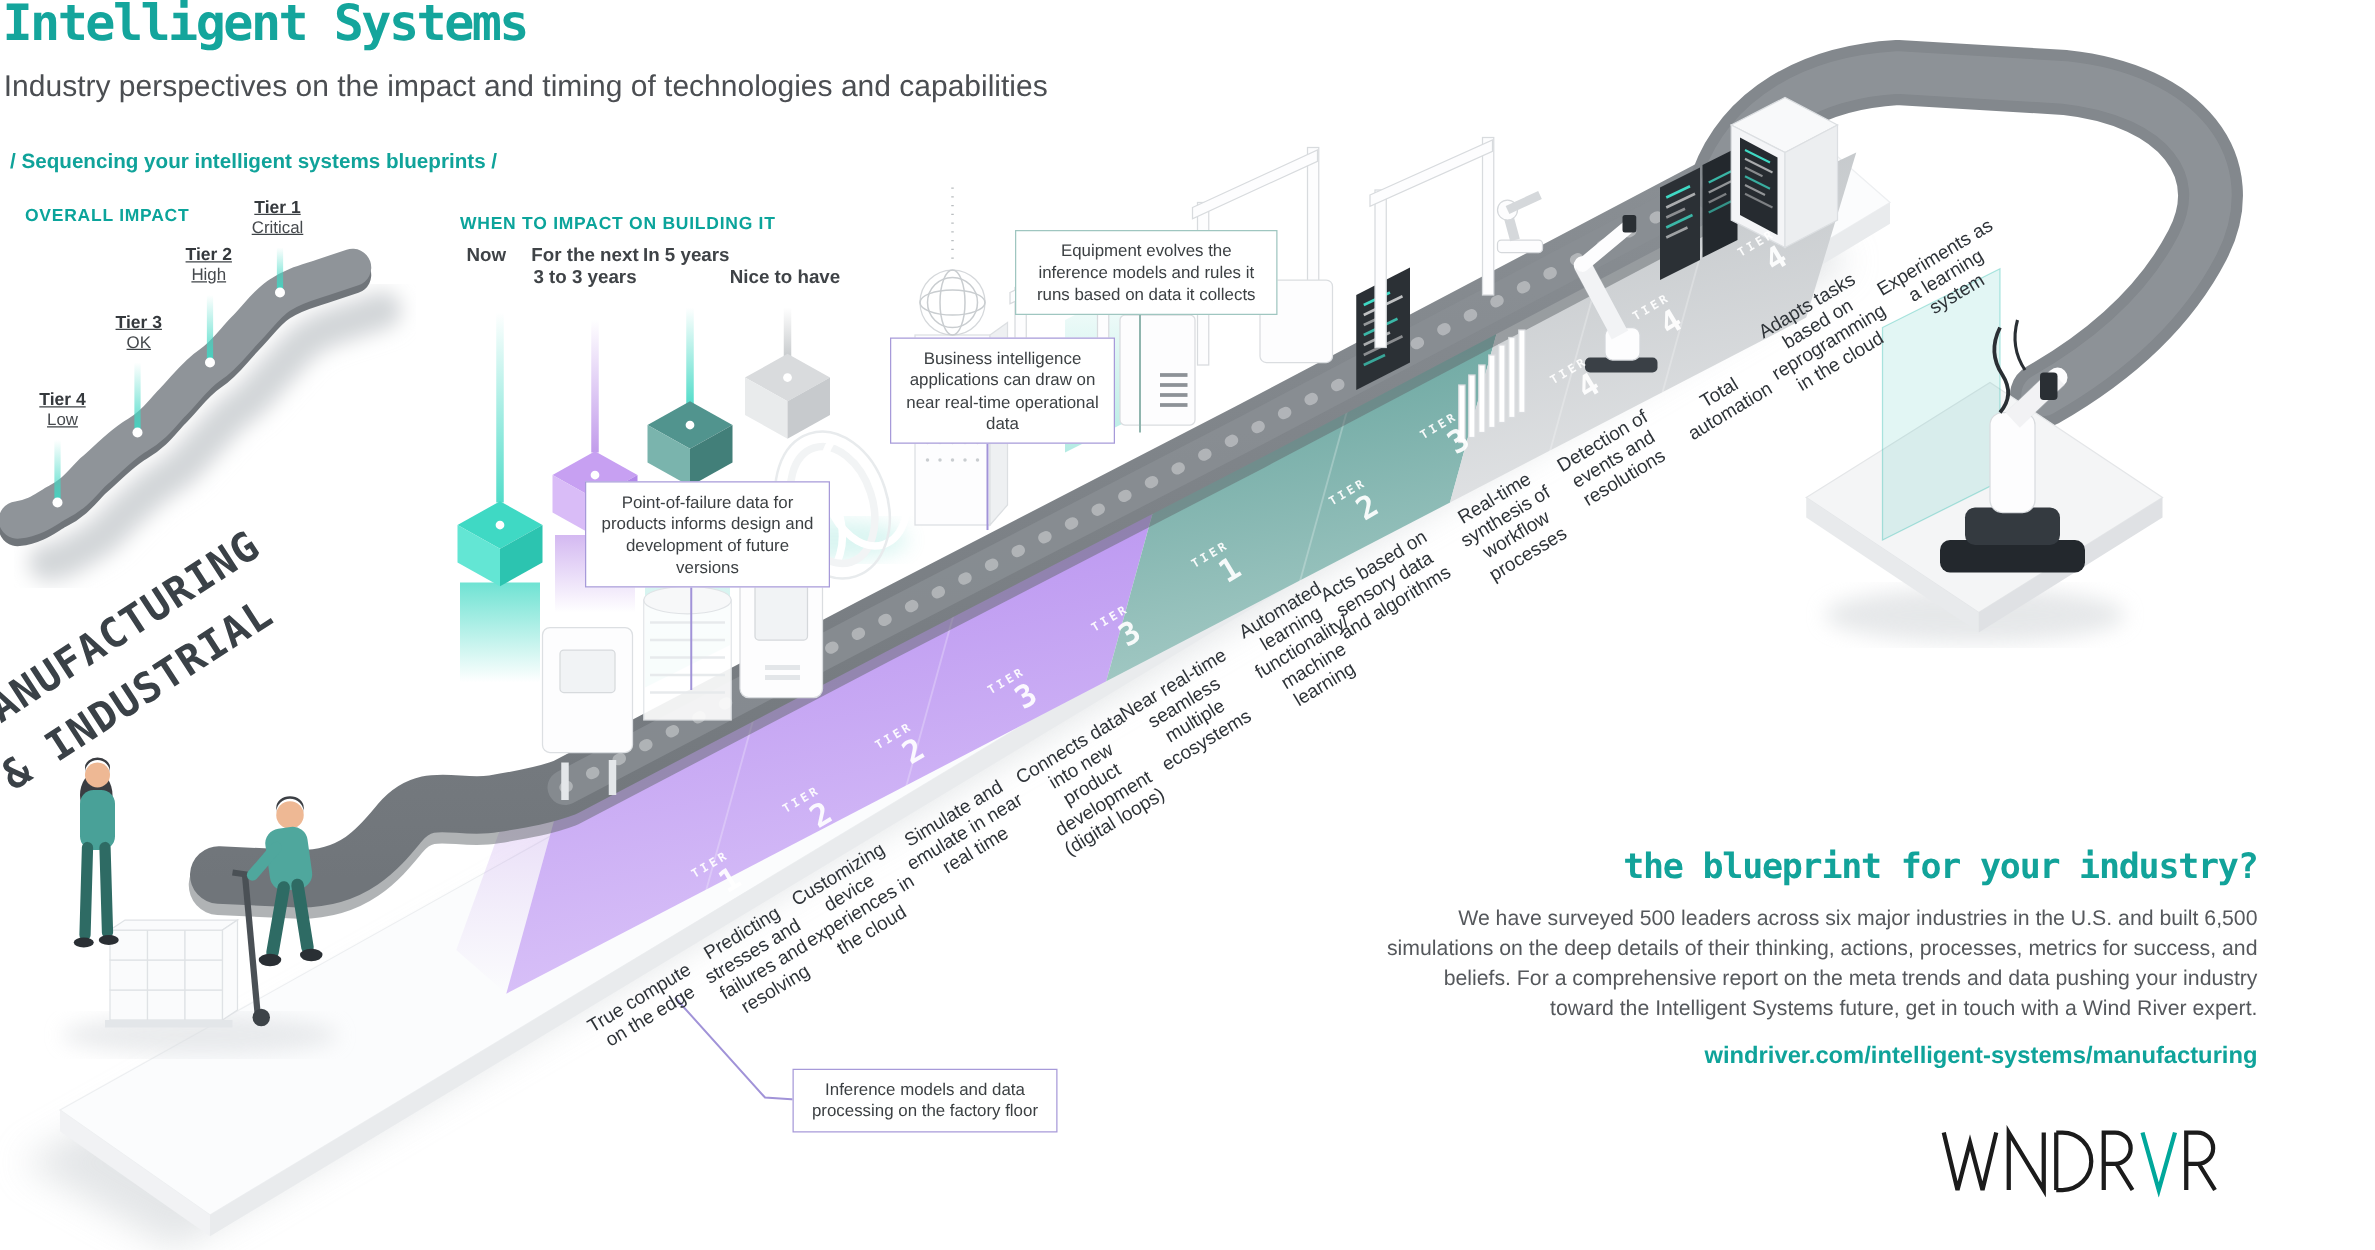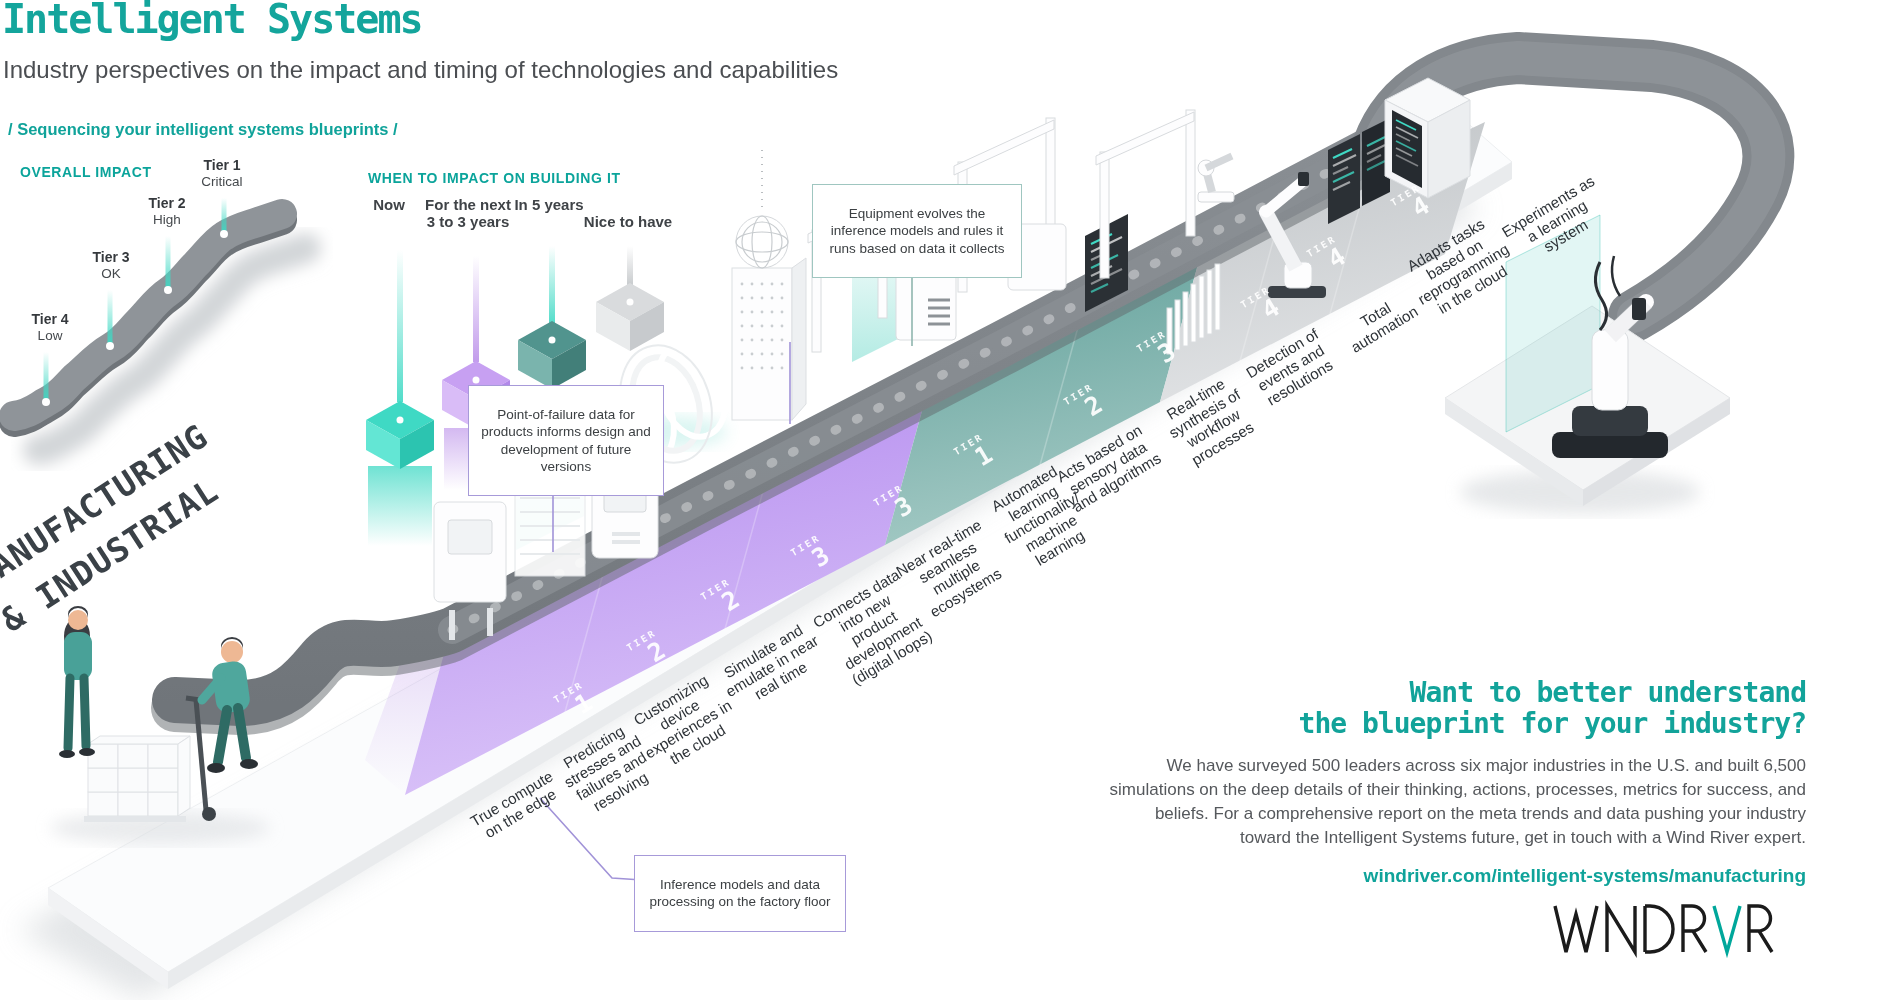--- a/index.html
+++ b/index.html
@@ -8,29 +8,29 @@
   #scene{position:absolute;left:0;top:0;width:1900px;height:1000px;}
 
   
   .title{position:absolute;left:2px;top:-4px;font-family:"DejaVu Sans Mono",monospace;
          font-size:40px;font-weight:bold;letter-spacing:-2px;color:#14a59c;}
   .subtitle{position:absolute;left:3px;top:56px;font-size:24px;color:#4b4e52;}
   .kicker{position:absolute;left:8px;top:120px;font-size:16.5px;font-weight:bold;color:#10a39a;}
 
   .legend-h{position:absolute;font-size:14px;font-weight:bold;letter-spacing:.6px;color:#0ba49b;margin-left:12px;}
 
-  .imp{position:absolute;transform:translate(-50%,0);text-align:center;line-height:1.12;}
+  .imp{position:absolute;transform:translate(-50%,0);text-align:center;line-height:1.12;text-decoration:underline;}
   .imp b{display:block;font-size:14px;color:#35393d;}
   .imp span{display:block;font-size:13.5px;color:#45494d;}
 
   .foc{position:absolute;transform:translate(-50%,0);text-align:center;width:96px;
        font-size:15px;font-weight:bold;color:#3f4347;line-height:1.15;}
 
   
-  .callout{position:absolute;background:#fff;border:1.5px solid;padding:20px 9px;
+  .callout{position:absolute;background:#fff;border:1.5px solid;padding:7px 9px;
            font-size:13.5px;line-height:1.28;color:#3c4043;text-align:center;}
 
   
   .cap{position:absolute;transform:translate(-50%,-50%) rotate(-31deg);text-align:center;
        font-size:15.2px;color:#2e3338;line-height:1.13;white-space:pre-line;}
   .tiermark{position:absolute;transform:translate(-50%,-50%) rotate(-31deg);text-align:center;
        color:rgba(255,255,255,.92);font-family:"DejaVu Sans Mono",monospace;line-height:1;}
   .tiermark .t{display:block;font-size:9.5px;font-weight:bold;letter-spacing:2.5px;}
   .tiermark .n{display:block;font-size:25px;font-weight:bold;transform:translateX(7px);}
 
@@ -474,20 +474,21 @@
 
   <div class="legend-h" style="left:356px;top:170px;">WHEN TO IMPACT ON BUILDING IT</div>
   <div id="focus-labels">
       <div class="foc" style="left: 389px; top: 196px;">Now</div>
       <div class="foc" style="left: 468px; top: 196px;">For the next 3 to 3 years</div>
       <div class="foc" style="left: 549px; top: 196px;">In 5 years</div>
       <div class="foc" style="left: 628px; top: 196px; margin-top: 17px;">Nice to have</div>
     </div>
 
   <div class="callout" style="left: 812px; top: 184px; width: 190px; border-color: rgb(159, 198, 192);">Equipment evolves the inference models and rules it runs based on data it collects</div>
+  <div class="callout" style="left: 712px; top: 270px; width: 160px; border-color: rgb(167, 154, 217);">Business intelligence applications can draw on near real-time operational data</div>
   <div class="callout" style="left: 468px; top: 385px; width: 176px; border-color: rgb(167, 154, 217);">Point-of-failure data for products informs design and development of future versions</div>
   <div class="callout" style="left: 634px; top: 855px; width: 192px; border-color: rgb(167, 154, 217);">Inference models and data processing on the factory floor</div>
 
   <div class="industry">MANUFACTURING
 &amp; INDUSTRIAL</div>
 
   <div id="tier-marks">
       <div class="tiermark" style="left: 575px; top: 703px;">
         <span class="t">TIER</span>
         <span class="n">1</span>
@@ -576,21 +577,20 @@
       <div class="cap" style="left: 1459px; top: 267px;">Adapts tasks
 based on
 reprogramming
 in the cloud</div>
       <div class="cap" style="left: 1557px; top: 221px;">Experiments as
 a learning
 system</div>
     </div>
 
   <div class="cta">
-    <div class="h">Want to better understand</div>
     <div class="h">the blueprint for your industry?</div>
     <div class="body">We have surveyed 500 leaders across six major industries in the U.S. and built 6,500 simulations on the deep details of their thinking, actions, processes, metrics for success, and beliefs. For a comprehensive report on the meta trends and data pushing your industry toward the Intelligent Systems future, get in touch with a Wind River expert.</div>
     <a class="link" href="#">windriver.com/intelligent-systems/manufacturing</a>
   </div>
 
   <svg id="logo" width="278" height="58" viewBox="0 0 228 58">
     <g fill="none" stroke="#1b1b1b" stroke-width="3.4">
       <path d="M2,6 L13,52 L23,14 L33,52 L44,6"></path>
       <path d="M54,52 V6 L82,52 V6"></path>
       <path d="M92,6 V52 M92,6 h5 a23,23 0 0 1 0,46 h-5"></path>

